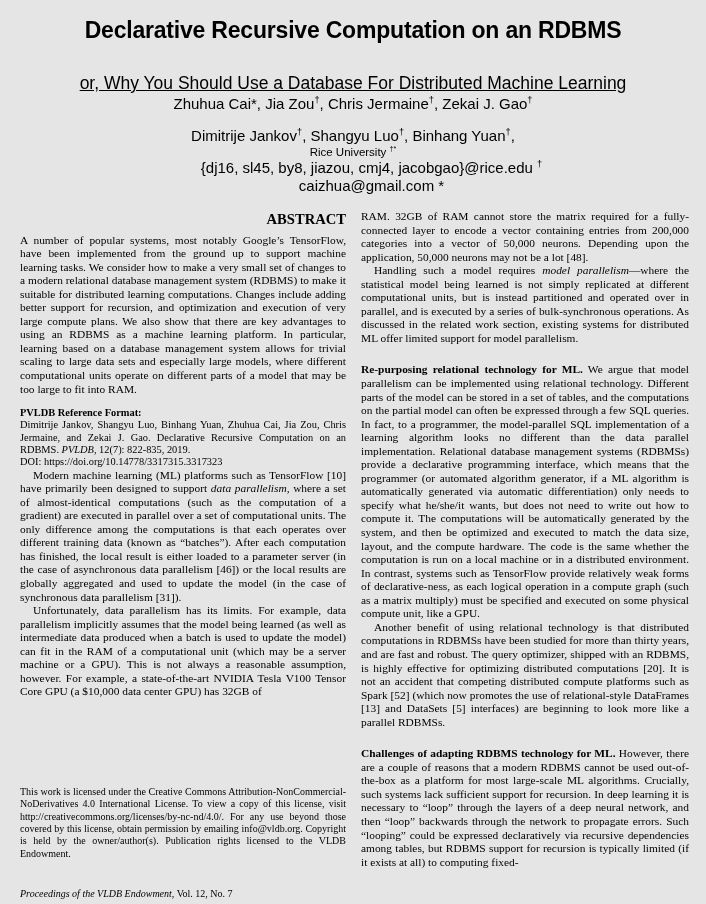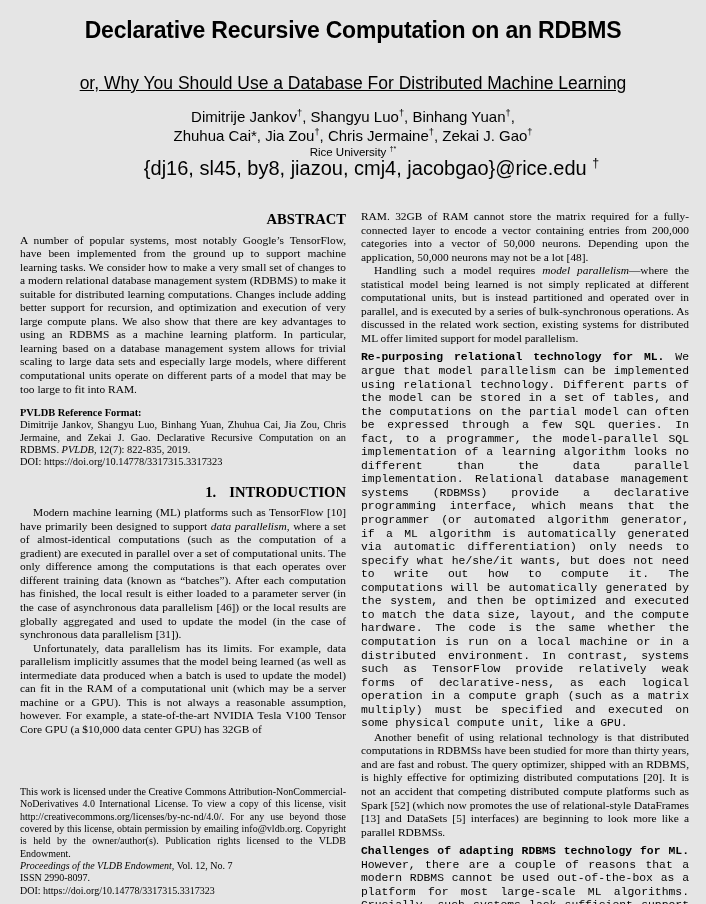--- a/index.html
+++ b/index.html
@@ -9,75 +9,75 @@
     background:#e5e5e5;color:#000;
     overflow:hidden;
     font-family:"Liberation Serif",serif;
   }
   
   .hdr{position:absolute;left:0;top:0;width:706px;text-align:center;font-family:"Liberation Sans",sans-serif;}
   .title{font-size:23px;font-weight:bold;margin:17px 0 0 0;letter-spacing:-0.2px;}
   .subtitle{font-size:17.5px;margin-top:29px;text-decoration:underline;}
   .authors{font-size:15px;line-height:19px;margin-top:13px;}
   .affil{font-size:11.5px;line-height:13px;margin-top:1px;}
-  .email{font-size:20px;line-height:18px;padding-left:37px;}
+  .email{font-size:15px;line-height:18px;padding-left:37px;}
   sup{font-size:62%;vertical-align:super;line-height:0;}
   .b{font-weight:bold;}
   .i{font-style:italic;}
   
   .col{
     position:absolute;top:210px;
     font-size:11.4px;line-height:13.55px;
     text-align:justify;
   }
   .col-left{left:20px;width:326px;}
   .col-right{left:361px;width:328px;}
   .h-abstract,.h-section{
     font-size:14.6px;font-weight:bold;text-align:right;
     margin:3px 0 7px 0;
   }
   .h-section{margin:17px 0 7px 0;}
   .secnum{display:inline-block;margin-right:13px;}
   p{margin:0;}
   .indent{text-indent:13px;}
-  .gap-top{margin-top:6px;font-family:Liberation Mono, monospace;}
+  .gap-top{margin-top:18px;}
   .refblock{margin-top:11px;font-size:10.4px;line-height:12.3px;}
   .rb-head{font-weight:bold;}
   
   .license{
     position:absolute;left:20px;top:786px;width:326px;
     font-size:10px;line-height:12.35px;text-align:justify;
   }
-  .license .line{text-align:left;}
+  .license .line{text-align:left;margin-top:28px;}
 </style>
 </head>
 <body>
 
 <div class="page">
 
   <div class="hdr">
     <h1 class="title">Declarative Recursive Computation on an RDBMS</h1>
     <div class="subtitle">or, Why You Should Use a Database For Distributed Machine Learning</div>
+    <div class="authors" style="margin-top:0;"><span>Zhuhua Cai*, Jia Zou</span><sup>†</sup><span>, Chris Jermaine</span><sup>†</sup><span>, Zekai J. Gao</span><sup>†</sup></div>
     <div class="authors"><span>Dimitrije Jankov</span><sup>†</sup><span>, Shangyu Luo</span><sup>†</sup><span>, Binhang Yuan</span><sup>†</sup><span>,</span></div>
-    <div class="authors" style="margin-top:0;"><span>Zhuhua Cai*, Jia Zou</span><sup>†</sup><span>, Chris Jermaine</span><sup>†</sup><span>, Zekai J. Gao</span><sup>†</sup></div>
     <div class="affil"><span>Rice University </span><sup>†*</sup></div>
     <div class="email"><span>{dj16, sl45, by8, jiazou, cmj4, jacobgao}@rice.edu </span><sup>†</sup></div>
+    <div class="email"><span>caizhua@gmail.com *</span></div>
   </div>
 
   <div class="col col-left">
     <h2 class="h-abstract">ABSTRACT</h2>
     <p>A number of popular systems, most notably Google’s TensorFlow, have been implemented from the ground up to support machine learning tasks. We consider how to make a very small set of changes to a modern relational database management system (RDBMS) to make it suitable for distributed learning computations. Changes include adding better support for recursion, and optimization and execution of very large compute plans. We also show that there are key advantages to using an RDBMS as a machine learning platform. In particular, learning based on a database management system allows for trivial scaling to large data sets and especially large models, where different computational units operate on different parts of a model that may be too large to fit into RAM.</p>
 
     <div class="refblock">
       <div class="rb-head">PVLDB Reference Format:</div>
       <p><span>Dimitrije Jankov, Shangyu Luo, Binhang Yuan, Zhuhua Cai, Jia Zou, Chris Jermaine, and Zekai J. Gao.  Declarative Recursive Computation on an RDBMS. </span><span class="i">PVLDB</span><span>, 12(7): 822-835, 2019.</span></p>
       <div>DOI: https://doi.org/10.14778/3317315.3317323</div>
     </div>
 
-    <h2 class="h-section"><span class="secnum">1.</span><span>INTRODUCTION</span></h2>
     <p class="indent"><span>Modern machine learning (ML) platforms such as TensorFlow [10] have primarily been designed to support </span><span class="i">data parallelism</span><span>, where a set of almost-identical computations (such as the computation of a gradient) are executed in parallel over a set of computational units. The only difference among the computations is that each operates over different training data (known as “batches”). After each computation has finished, the local result is either loaded to a parameter server (in the case of asynchronous data parallelism [46]) or the local results are globally aggregated and used to update the model (in the case of synchronous data parallelism [31]).</span></p>
     <p class="indent"><span>Unfortunately, data parallelism has its limits. For example, data parallelism implicitly assumes that the model being learned (as well as intermediate data produced when a batch is used to update the model) can fit in the RAM of a computational unit (which may be a server machine or a GPU). This is not always a reasonable assumption, however. For example, a state-of-the-art NVIDIA Tesla V100 Tensor Core GPU (a $10,000 data center GPU) has 32GB of</span></p>
   </div>
 
   <div class="col col-right">
     <p>RAM. 32GB of RAM cannot store the matrix required for a fully-connected layer to encode a vector containing entries from 200,000 categories into a vector of 50,000 neurons.  Depending upon the application, 50,000 neurons may not be a lot [48].</p>
     <p class="indent"><span>Handling such a model requires </span><span class="i">model parallelism</span><span>—where the statistical model being learned is not simply replicated at different computational units, but is instead partitioned and operated over in parallel, and is executed by a series of bulk-synchronous operations.  As discussed in the related work section, existing systems for distributed ML offer limited support for model parallelism.</span></p>
     <p class="gap-top"><span class="b">Re-purposing relational technology for ML.</span><span> We argue that model parallelism can be implemented using relational technology. Different parts of the model can be stored in a set of tables, and the computations on the partial model can often be expressed through a few SQL queries.  In fact, to a programmer, the model-parallel SQL implementation of a learning algorithm looks no different than the data parallel implementation. Relational database management systems (RDBMSs) provide a declarative programming interface, which means that the programmer (or automated algorithm generator, if a ML algorithm is automatically generated via automatic differentiation) only needs to specify what he/she/it wants, but does not need to write out how to compute it. The computations will be automatically generated by the system, and then be optimized and executed to match the data size, layout, and the compute hardware. The code is the same whether the computation is run on a local machine or in a distributed environment. In contrast, systems such as TensorFlow provide relatively weak forms of declarative-ness, as each logical operation in a compute graph (such as a matrix multiply) must be specified and executed on some physical compute unit, like a GPU.</span></p>
     <p class="indent">Another benefit of using relational technology is that distributed computations in RDBMSs have been studied for more than thirty years, and are fast and robust.  The query optimizer, shipped with an RDBMS, is highly effective for optimizing distributed computations [20].  It is not an accident that competing distributed compute platforms such as Spark [52] (which now promotes the use of relational-style DataFrames [13] and DataSets [5] interfaces) are beginning to look more like a parallel RDBMSs.</p>
     <p class="gap-top"><span class="b">Challenges of adapting RDBMS technology for ML.</span><span> However, there are a couple of reasons that a modern RDBMS cannot be used out-of-the-box as a platform for most large-scale ML algorithms. Crucially, such systems lack sufficient support for recursion.  In deep learning it is necessary to “loop” through the layers of a deep neural network, and then “loop” backwards through the network to propagate errors. Such “looping” could be expressed declaratively via recursive dependencies among tables, but RDBMS support for recursion is typically limited (if it exists at all) to computing fixed-</span></p>

